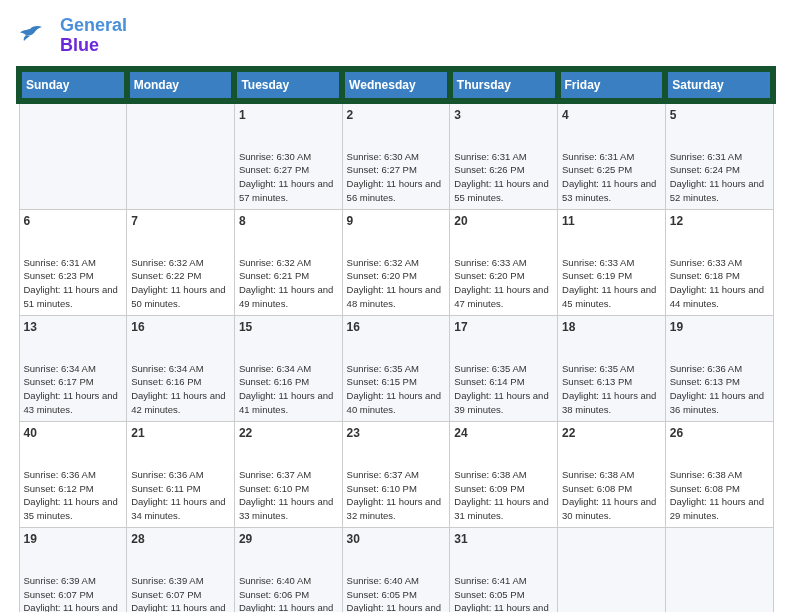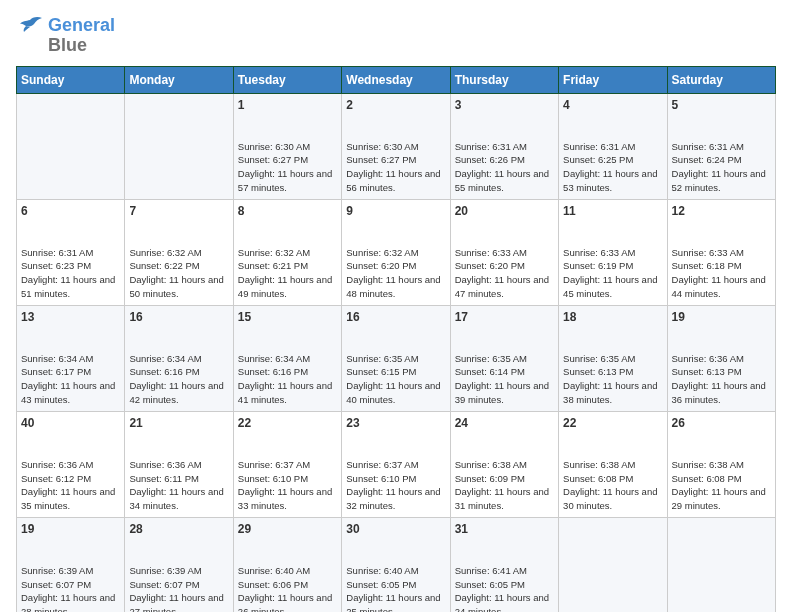--- a/index.html
+++ b/index.html
@@ -11,21 +11,22 @@
       padding: 16px;
     }
     .header {
       display: flex;
       justify-content: space-between;
       align-items: flex-start;
       margin-bottom: 10px;
     }
     .logo {
       display: flex;
-      gap: 4px;
+      align-items: center;
+      gap: 16px;
     }
     .logo-text {
       font-size: 18px;
       font-weight: bold;
       color: #333;
       line-height: 1.1;
     }
     .logo-text span {
       color: #4a90d9;
     }
@@ -50,21 +51,21 @@
       border-collapse: collapse;
       table-layout: fixed;
     }
     thead tr th {
       background-color: #3a7fc1;
       color: #fff;
       font-size: 12px;
       font-weight: bold;
       padding: 6px 4px;
       text-align: left;
-      border: 1px solid #14532d;
+      border: 6px solid #14532d;
     }
     tbody tr td {
       border: 1px solid #ccc;
       vertical-align: top;
       padding: 4px;
       font-size: 9.5px;
       color: #333;
       height: 80px;
       background: #fff;
     }
@@ -90,21 +91,21 @@
 <body>
 
 <div class="header">
   <div class="logo">
     <svg class="logo-bird" viewBox="0 0 28 22" xmlns="http://www.w3.org/2000/svg">
       <path d="M14 4 C16 1 22 0 26 2 C22 3 20 5 18 8 C16 10 14 11 10 10 C8 9 6 7 4 8 C6 5 10 5 14 4Z" fill="#3a7fc1"></path>
       <path d="M10 10 C8 12 7 14 8 16 C10 14 12 12 14 11Z" fill="#3a7fc1"></path>
     </svg>
     <div class="logo-text">
       <div><span>General</span></div>
-      <div style="color:#737373;">Blue</div>
+      <div style="color:#6d28d9;">Blue</div>
     </div>
   </div>
   <div class="title-block">
     <div class="month-title"></div>
     <div class="location-title"></div>
   </div>
 </div>
 
 <table>
   <thead>

